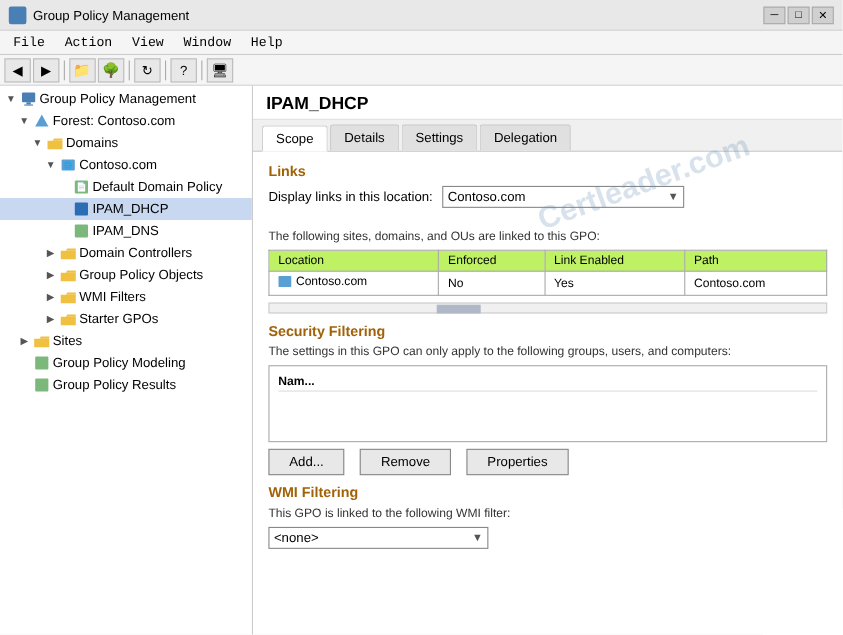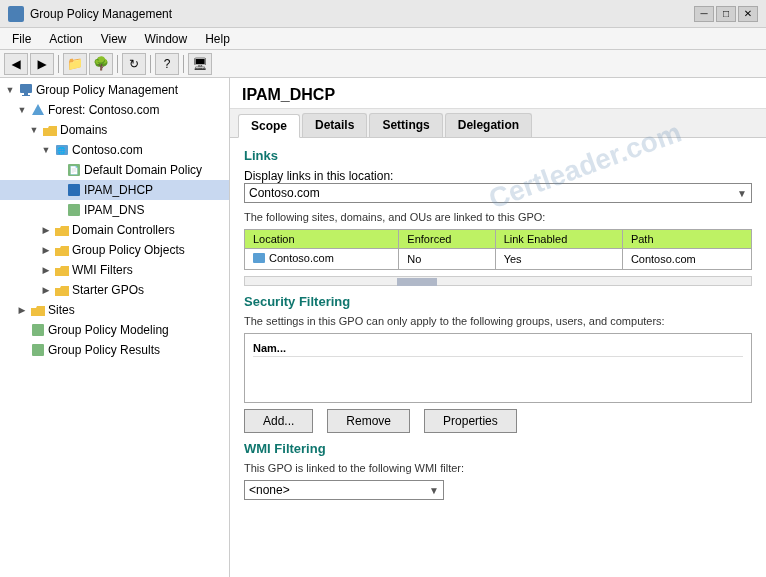--- a/index.html
+++ b/index.html
@@ -55,20 +55,21 @@
 
     
     .menu-bar {
       background: #f5f5f5;
       height: 22px;
       display: flex;
       align-items: center;
       padding: 0 4px;
       border-bottom: 1px solid #ccc;
       gap: 2px;
+      font-family: Liberation Mono, monospace;
     }
     .menu-item {
       padding: 2px 8px;
       font-size: 12px;
       cursor: pointer;
     }
 
     
     .toolbar {
       background: #f5f5f5;
@@ -177,46 +178,45 @@
     }
     .tab {
       padding: 4px 12px;
       font-size: 12px;
       cursor: pointer;
       border: 1px solid #ccc;
       border-bottom: none;
       background: #e0e0e0;
       margin-right: 2px;
       border-radius: 3px 3px 0 0;
-      font-weight: bold;
     }
     .tab.active {
       background: #fff;
       border-bottom: 1px solid #fff;
       position: relative;
       bottom: -1px;
       z-index: 1;
     }
 
     
     .content-body {
       padding: 10px 14px;
     }
 
     .section-title {
       font-weight: bold;
       font-size: 13px;
       margin-bottom: 6px;
-      color: #0f766e;
+      color: #a16207;
     }
 
     .field-row {
       display: flex;
-      margin-bottom: 8px;
-      flex-direction: column;
+      align-items: center;
+      margin-bottom: 20px;
     }
     .field-label {
       font-size: 12px;
       color: #000;
       margin-right: 8px;
       min-width: 150px;
     }
     .field-desc {
       font-size: 11px;
       color: #333;

